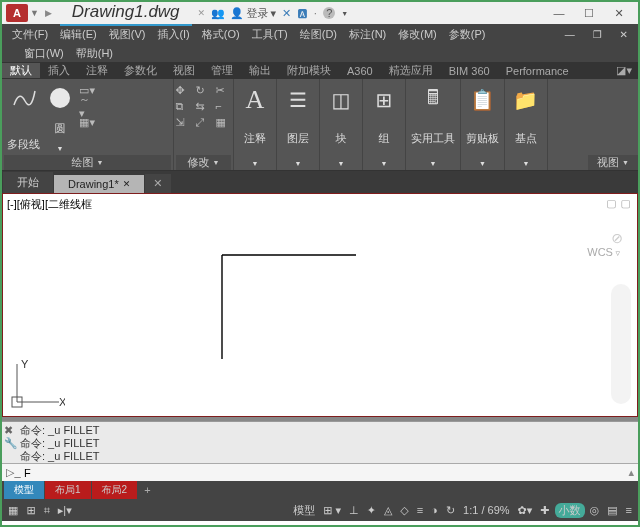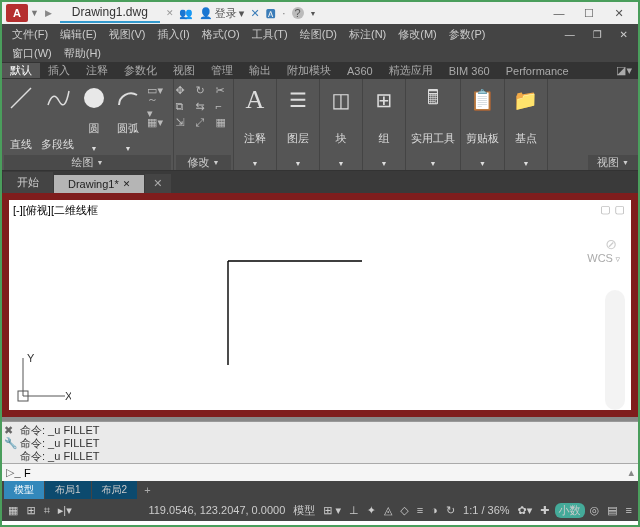--- a/index.html
+++ b/index.html
@@ -1,32 +1,32 @@
 <!DOCTYPE html>
 <html><head>
 <meta charset="utf-8">
 <style>
 * { margin: 0; padding: 0; box-sizing: border-box; font-family: "Microsoft YaHei", Arial, sans-serif; font-size: 11px; }
 body { width: 640px; height: 527px; overflow: hidden; background: #f0f0f0; border: 2px solid #4a9e5c; position: relative; }
 .titlebar { height: 22px; background: #f0f0f0; display: flex; align-items: center; padding: 0 4px; }
 .app-btn { width: 22px; height: 18px; background: #b52f2f; display: flex; align-items: center; justify-content: center; color: #fff; font-weight: bold; border-radius: 2px; margin-right: 2px; }
 .app-drop { color: #777; font-size: 9px; margin-right: 6px; }
 .play-ico { color: #888; font-size: 9px; margin-right: 8px; }
-.doc-tab { padding: 2px 12px; font-size: 12px; color: #333; }
+.doc-tab { padding: 2px 12px; font-size: 17px; color: #333; font-style: italic; }
 .doc-tab.active { border-bottom: 2px solid #3399cc; }
 .title-close { color: #999; font-size: 9px; margin: 0 6px; }
 .search-box { background: #b8b8b8; padding: 1px 20px 1px 6px; font-size: 10px; color: #555; font-style: italic; border-radius: 1px; margin-right: 8px; position: relative; }
 .title-spacer { flex: 1; }
 .title-icons { display: flex; align-items: center; gap: 6px; color: #555; font-size: 11px; }
 .login-btn { display: flex; align-items: center; gap: 2px; }
 .win-btns { display: flex; gap: 0; margin-left: 10px; }
 .win-btn { width: 30px; height: 16px; display: flex; align-items: center; justify-content: center; color: #555; font-size: 11px; }
 .menubar { height: 20px; background: #444; display: flex; align-items: center; padding: 0 4px; color: #ccc; font-size: 11px; }
 .menubar span { padding: 0 6px; cursor: default; }
-.menubar2 { height: 18px; background: #444; display: flex; align-items: center; padding: 0 4px; color: #ccc; font-size: 11px; }
+.menubar2 { height: 18px; background: #444; display: flex; align-items: center; padding: 0 16px; color: #ccc; font-size: 11px; }
 .menubar2 span { padding: 0 6px; }
 .menu-right { margin-left: auto; display: flex; align-items: center; gap: 6px; }
 .mini-btn { color: #ccc; font-size: 10px; }
 .ribbon-tabs { height: 17px; background: #333; display: flex; align-items: center; color: #aaa; font-size: 11px; }
 .ribbon-tabs span { padding: 0 8px; }
 .ribbon-tabs span.active { background: #555; color: #fff; }
 .ribbon { height: 92px; background: #555; display: flex; border-bottom: 1px solid #333; position: relative; }
 .panel { display: flex; flex-direction: column; border-right: 1px solid #444; padding: 2px 2px 0 2px; }
 .panel-row { display: flex; flex: 1; }
 .panel-btn { display: flex; flex-direction: column; align-items: center; justify-content: space-between; padding: 3px 3px; color: #ddd; font-size: 10px; min-width: 30px; }
@@ -34,36 +34,36 @@
 .panel-btn .ico.big { width: 32px; height: 32px; }
 .small-grid { display: flex; flex-direction: column; gap: 2px; padding: 2px; }
 .small-row { display: flex; gap: 4px; }
 .small-ico { width: 16px; height: 14px; color: #bbb; font-size: 11px; display: flex; align-items: center; }
 .panel-title { height: 15px; background: #4a4a4a; color: #ccc; font-size: 10px; text-align: center; display: flex; align-items: center; justify-content: center; gap: 3px; }
 .panel-title .drop { font-size: 7px; }
 .edit-tabs { height: 22px; background: #3a3a3a; display: flex; align-items: flex-end; }
 .etab { padding: 3px 14px; font-size: 11px; color: #ccc; background: #444; margin-left: 1px; display: flex; align-items: center; gap: 4px; }
 .etab.active { background: #b5b5b5; color: #222; position: relative; }
 .etab-add { padding: 3px 8px; color: #aaa; background: #444; margin-left: 1px; }
-.canvas { background: #fff; position: relative; height: 224px; border: 7px solid #7f1d1d; }
+.canvas { background: #fff; position: relative; height: 224px; border: 1px solid #7f1d1d; }
 .view-lbl { position: absolute; top: 3px; left: 4px; font-size: 11px; color: #000; }
 .view-ctrl { position: absolute; top: 3px; right: 6px; display: flex; gap: 4px; color: #aaa; font-size: 11px; }
-.wcs { position: absolute; top: 52px; right: 11px; color: #aaa; font-size: 9px; }
+.wcs { position: absolute; top: 52px; right: 17px; color: #aaa; font-size: 9px; }
 .wcs2 { position: absolute; top: 36px; right: 14px; color: #ccc; font-size: 14px; }
 .ucs { position: absolute; bottom: 6px; left: 6px; }
 .ucs svg { display: block; }
 .draw-line { position: absolute; top: 60px; left: 218px; }
 .navbar { position: absolute; right: 6px; top: 90px; width: 20px; height: 120px; background: #e8e8e8; border-radius: 10px; opacity: 0.5; }
 .splitter { height: 4px; background: #888; cursor: row-resize; }
 .cmdhist { height: 42px; background: #eaeaea; color: #333; font-family: Consolas, monospace; font-size: 11px; padding: 2px 4px 2px 18px; line-height: 13px; position: relative; border-top: 1px solid #999; }
 .cmdhist .gear { position: absolute; left: 2px; top: 2px; color: #666; }
 .cmdline { height: 18px; background: #f5f5f5; display: flex; align-items: center; padding: 0 4px; font-family: Consolas, monospace; font-size: 11px; border-top: 1px solid #aaa; }
 .cmd-ico { width: 14px; color: #555; margin-right: 4px; }
 .layout-tabs { height: 18px; background: #444; display: flex; align-items: center; padding: 0 2px; }
-.ltab { padding: 2px 10px; font-size: 10px; color: #ccc; background: #0c4a6e; margin-right: 1px; }
+.ltab { padding: 2px 10px; font-size: 10px; color: #ccc; background: #b91c1c; margin-right: 1px; }
 .ltab.active { background: #3388bb; color: #fff; }
 .ltab-add { padding: 2px 6px; color: #aaa; }
 .statusbar { height: 22px; background: #444; display: flex; align-items: center; color: #ccc; font-size: 10px; padding: 0 3px; gap: 2px; }
 .st-item { padding: 0 3px; display: flex; align-items: center; gap: 1px; }
 .st-item.blue { background: #4a9; padding: 0 4px; border-radius: 6px; }
 .st-sp { flex: 1; }
 .credit { text-align: right; padding: 2px 8px; font-size: 11px; color: #333; background: #fff; }
 .dot-sep { color: #777; }
 svg.ishape { width: 26px; height: 26px; }
 </style>
@@ -131,49 +131,32 @@
   <span style="margin-left:auto;padding:0 6px">◪▾</span>
 </div>
 
 <div class="ribbon">
 
   <div class="panel" style="width:172px">
     <div class="panel-row">
       <div class="panel-btn">
         <div class="ico">
             <svg class="ishape" viewBox="0 0 26 26">
-              <line x1="3" y1="23" x2="23" y2="3" stroke="#ddd" stroke-width="1.5"></line>
-            </svg>
-          </div>
-        <span>直线</span>
-      </div>
-      <div class="panel-btn">
-        <div class="ico">
-            <svg class="ishape" viewBox="0 0 26 26">
               <path d="M3 20 Q8 5 14 16 T24 6" stroke="#ddd" fill="none" stroke-width="1.5"></path>
             </svg>
           </div>
         <span>多段线</span>
       </div>
       <div class="panel-btn">
         <div class="ico">
             <svg class="ishape" viewBox="0 0 26 26">
               <circle cx="13" cy="13" r="10" fill="#e8e8e8"></circle>
             </svg>
           </div>
         <span>圆</span>
-          <span style="font-size:7px">▼</span>
-      </div>
-      <div class="panel-btn">
-        <div class="ico">
-            <svg class="ishape" viewBox="0 0 26 26">
-              <path d="M4 20 A12 12 0 0 1 22 10" stroke="#ddd" fill="none" stroke-width="2"></path>
-            </svg>
-          </div>
-        <span>圆弧</span>
           <span style="font-size:7px">▼</span>
       </div>
       <div class="small-grid">
         <div class="small-row">
             <span class="small-ico">▭▾</span>
           </div>
         <div class="small-row">
             <span class="small-ico">～▾</span>
           </div>
         <div class="small-row">
@@ -336,31 +319,30 @@
   <div class="ltab">布局2</div>
   <div class="ltab-add">+</div>
 </div>
 
 <div class="statusbar">
   <span class="st-item">▦</span>
   <span class="st-item">⊞</span>
   <span class="st-item">⌗</span>
   <span class="st-item">▸|▾</span>
   <span class="st-sp"></span>
-  <span class="st-item">119.0546, 123.2047, 0.0000</span>
   <span class="st-item">模型</span>
   <span class="st-item">⊞ ▾</span>
   <span class="st-item">⊥</span>
   <span class="st-item">✦</span>
   <span class="st-item">◬</span>
   <span class="st-item">◇</span>
   <span class="st-item">≡</span>
   <span class="st-item">◑</span>
   <span class="st-item">↻</span>
-  <span class="st-item">1:1 / 36%</span>
+  <span class="st-item">1:1 / 69%</span>
   <span class="st-item">✿▾</span>
   <span class="st-item">✚</span>
   <span class="st-item blue">小数</span>
   <span class="st-item">◎</span>
   <span class="st-item">▤</span>
   <span class="st-item">≡</span>
 </div>
 
 <div class="credit">头条@UG大佬</div>
 

